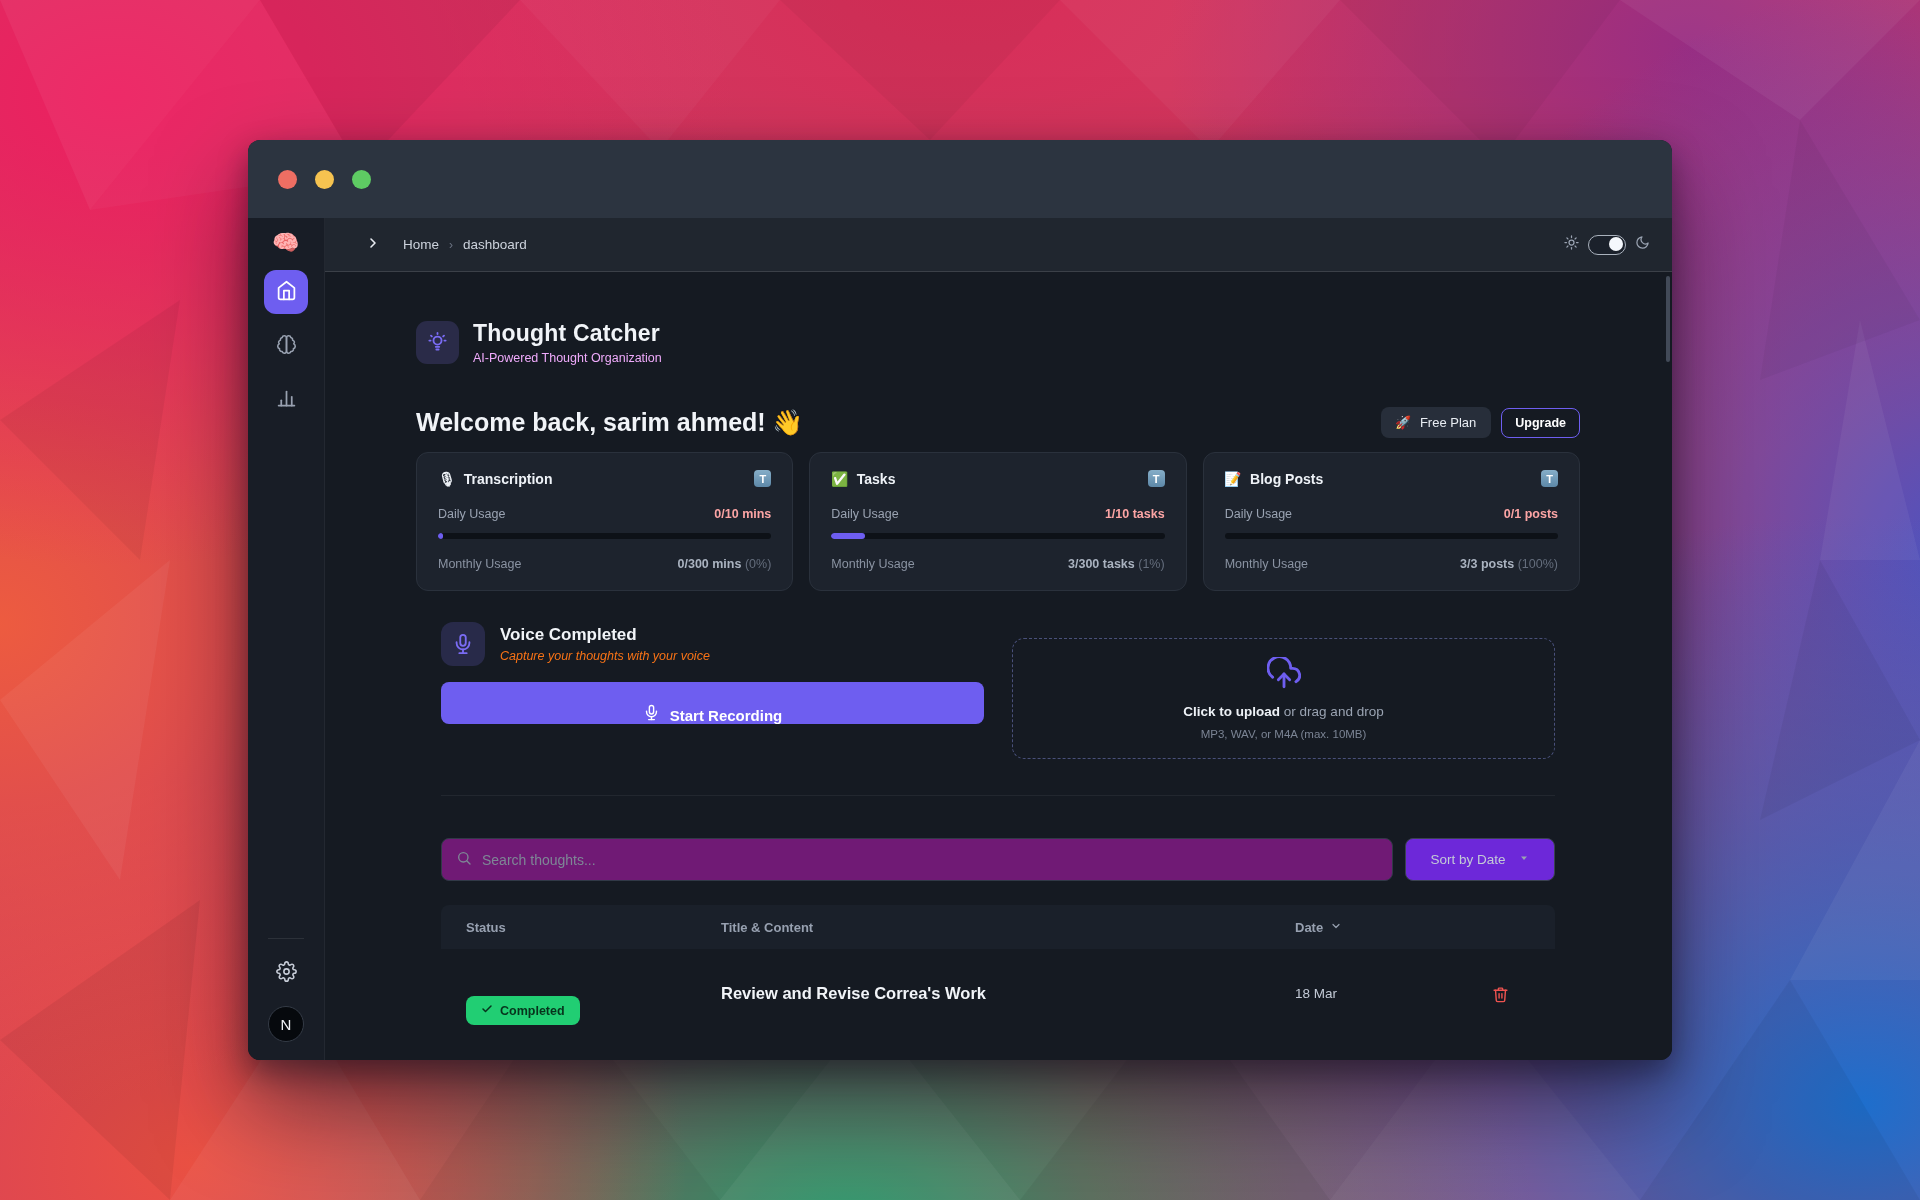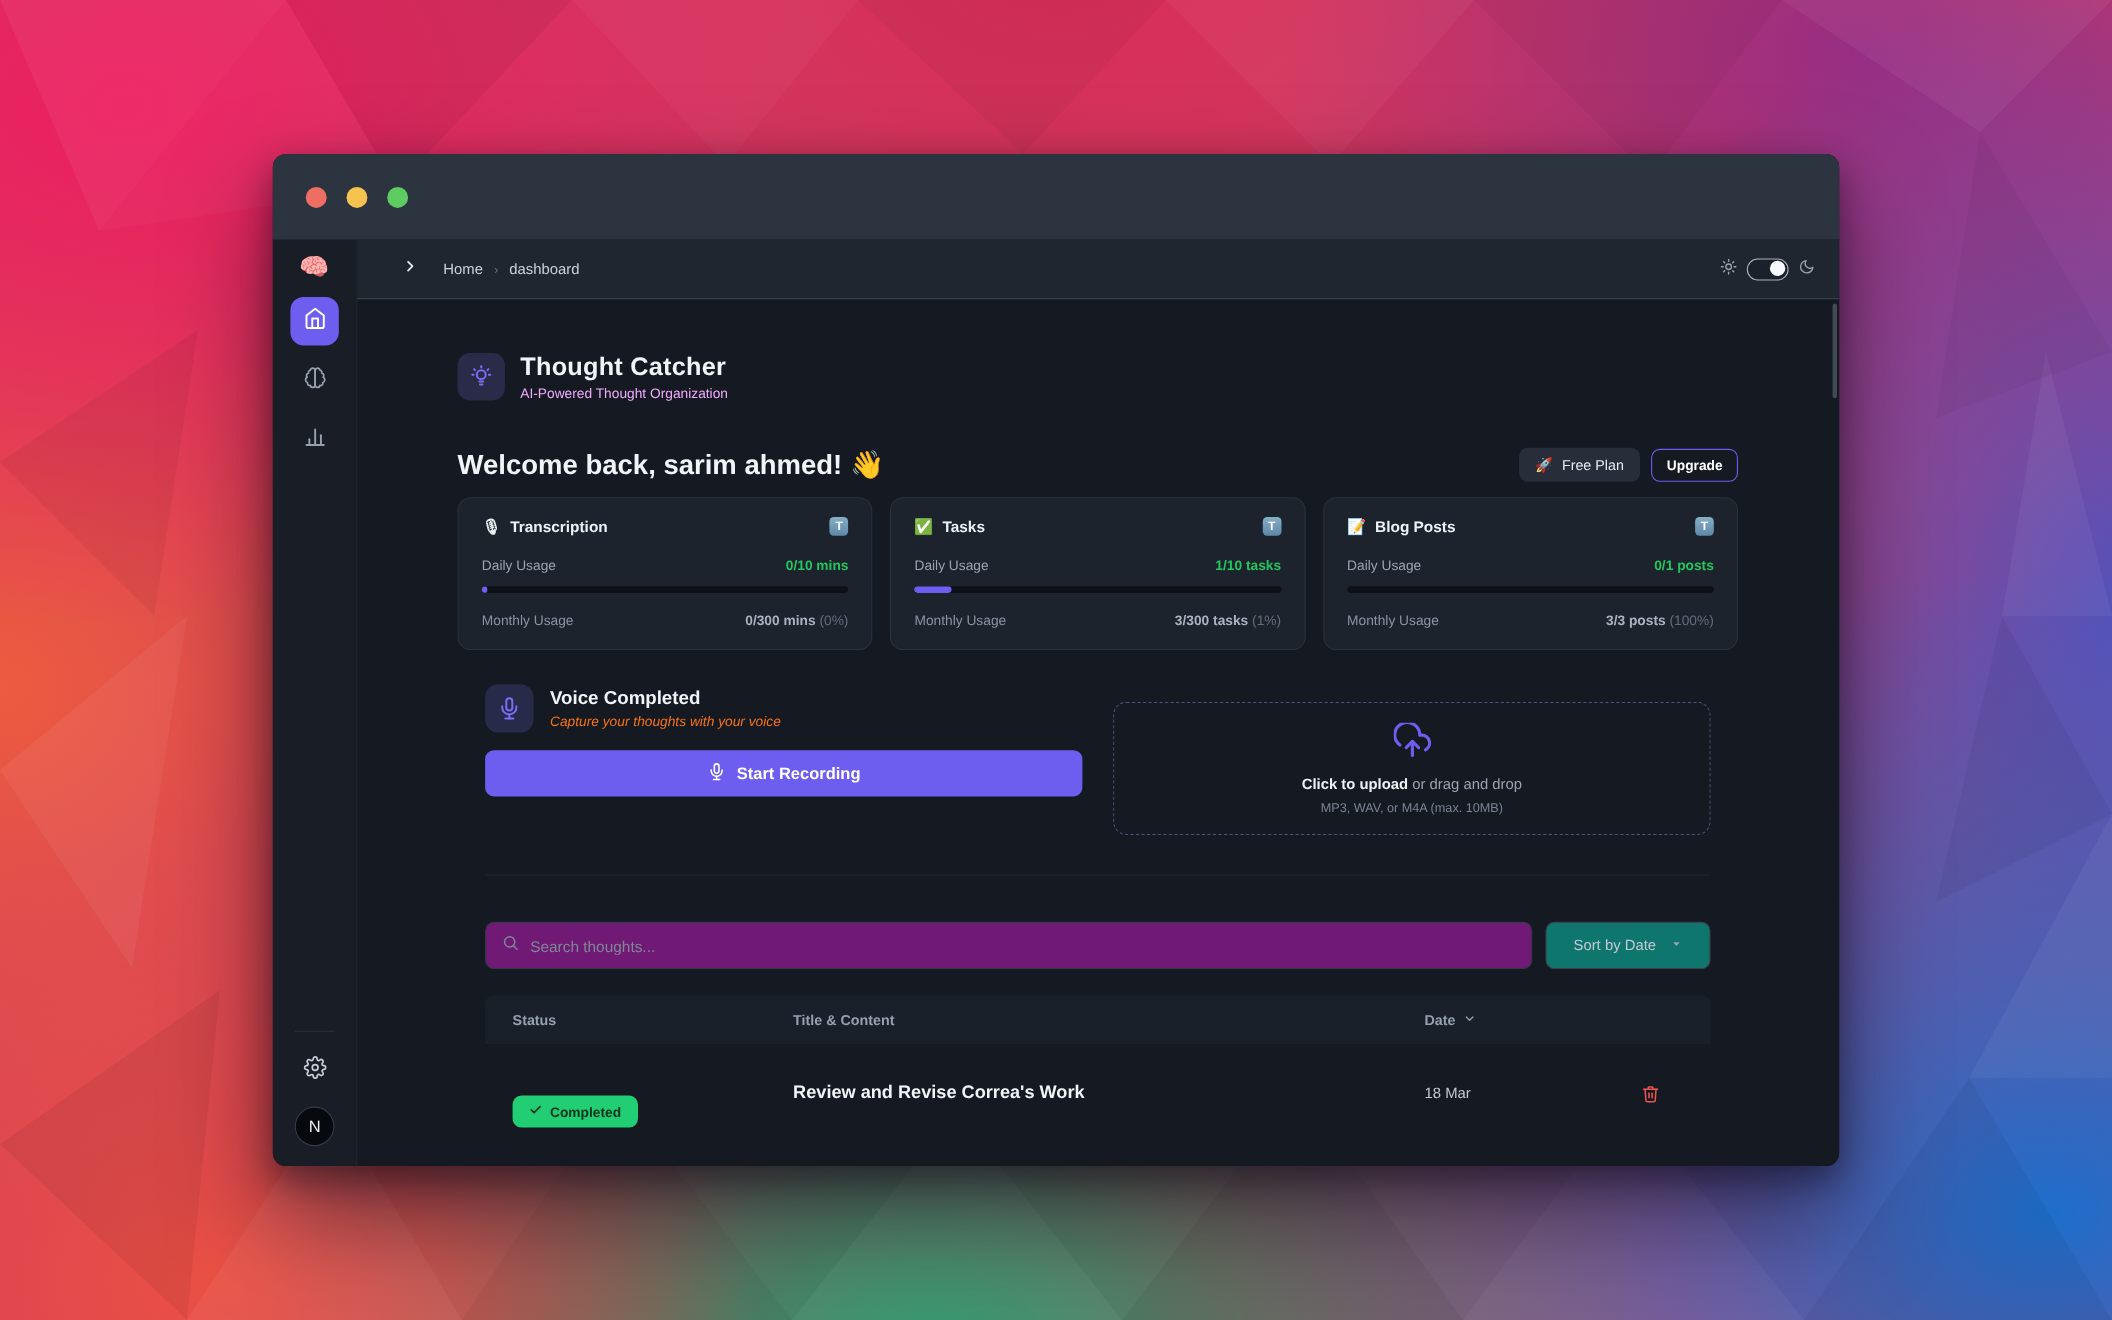--- a/index.html
+++ b/index.html
@@ -98,38 +98,38 @@
   .card { background:#1d232d; border:1px solid #2a313c; border-radius:12px; padding:17px 21px 19px; }
   .card-head { display:flex; align-items:center; font-size:14px; font-weight:bold; color:#eef2f7; }
   .card-emoji { margin-right:8px; font-size:14px; }
   .info-badge {
     margin-left:auto; width:17px; height:17px; border-radius:4px;
     background:linear-gradient(180deg,#86aec8,#5d88a8); color:#fff;
     font-size:11px; font-weight:bold; display:flex; align-items:center; justify-content:center; cursor:pointer;
   }
   .usage-row { display:flex; justify-content:space-between; margin-top:20px; font-size:12.5px; }
   .usage-label { color:#9aa3b2; }
-  .usage-value { color:#22c55e; font-weight:bold; }
+  .usage-value { color:#fca5a5; font-weight:bold; }
   .bar { height:6px; border-radius:3px; background:#0d1117; margin-top:12px; overflow:hidden; }
   .bar-fill { height:100%; border-radius:3px; background:#6e5ef0; }
   .monthly-row { display:flex; justify-content:space-between; margin-top:18px; font-size:12.5px; }
   .monthly-label { color:#8a93a2; }
   .monthly-value { color:#aab3c0; font-weight:bold; }
   .monthly-pct { color:#646d7c; font-weight:normal; }
 
   
   .capture { display:grid; grid-template-columns:1fr 1fr; gap:28px; margin-top:31px; padding:0 25px; }
   .cap-head { display:flex; gap:15px; align-items:center; }
   .cap-icon { width:44px; height:44px; border-radius:12px; background:#282a49; color:#7a6cf4; display:flex; align-items:center; justify-content:center; flex-shrink:0; }
   .cap-icon svg { width:22px; height:22px; }
   .cap-title { font-size:17px; font-weight:bold; color:#f1f4f8; }
   .cap-sub { font-size:12.5px; color:#f97316; margin-top:4px;font-style:italic; }
   .record-btn {
     margin-top:16px; width:100%; height:42px; border:none; border-radius:8px; background:#6e5ef0;
-    color:#fff; font-size:15px; font-weight:bold; display:flex; align-items:center; justify-content:center; gap:10px;
+    color:#fff; font-size:15px; font-weight:bold; display:flex; align-items:flex-end; justify-content:center; gap:10px;
     cursor:pointer; font-family:inherit;
   }
   .record-btn svg { width:17px; height:17px; }
   .dropzone {
     margin-top:16px; height:121px; border:1.5px dashed #49507a; border-radius:12px;
     display:flex; flex-direction:column; align-items:center; justify-content:center; gap:9px; cursor:pointer;
   }
   .dropzone svg { width:34px; height:34px; color:#6e5ef0; }
   .drop-line { font-size:13.5px; color:#9aa3b2; }
   .drop-strong { color:#eef2f7; font-weight:bold; }
@@ -144,21 +144,21 @@
     flex:1; height:43px; background:#701a75; border:1px solid #313947; border-radius:8px;
     display:flex; align-items:center; padding:0 14px; gap:10px; color:#7e8796;
   }
   .search-box svg { width:16px; height:16px; flex-shrink:0; }
   .search-box input {
     background:transparent; border:none; outline:none; color:#dfe4ec; font-size:14px; width:100%;
     font-family:inherit;
   }
   .search-box input::placeholder { color:#7e8796; }
   .sort-btn {
-    width:150px; height:43px; background:#0f766e; border:1px solid #3a4250; border-radius:8px;
+    width:150px; height:43px; background:#6d28d9; border:1px solid #3a4250; border-radius:8px;
     color:#c3cad6; font-size:13.5px; display:flex; align-items:center; justify-content:center; gap:12px; cursor:pointer;
     font-family:inherit;
   }
   .sort-btn svg { width:12px; height:12px; color:#9aa3b2; }
 
   .table { margin-top:24px; }
   .thead {
     display:grid; grid-template-columns:255px 1fr 175px 60px; align-items:center;
     background:#1a202a; border-radius:8px 8px 0 0; height:44px; padding:0 25px;
     font-size:13px; font-weight:bold; color:#97a0b0;

